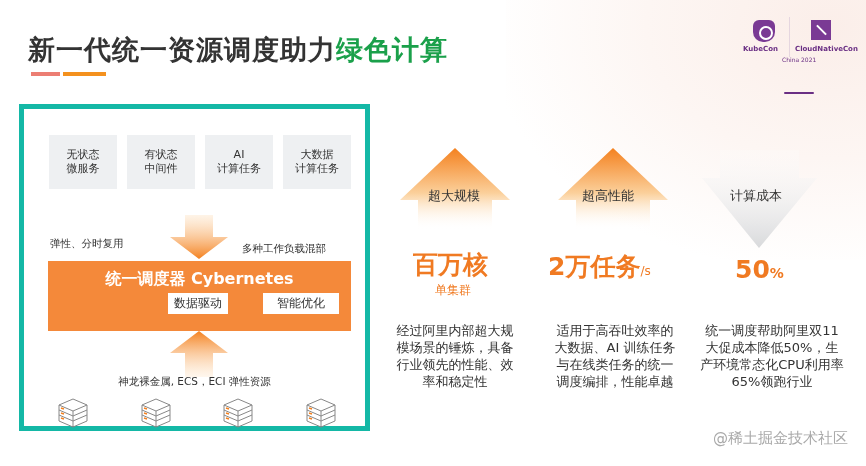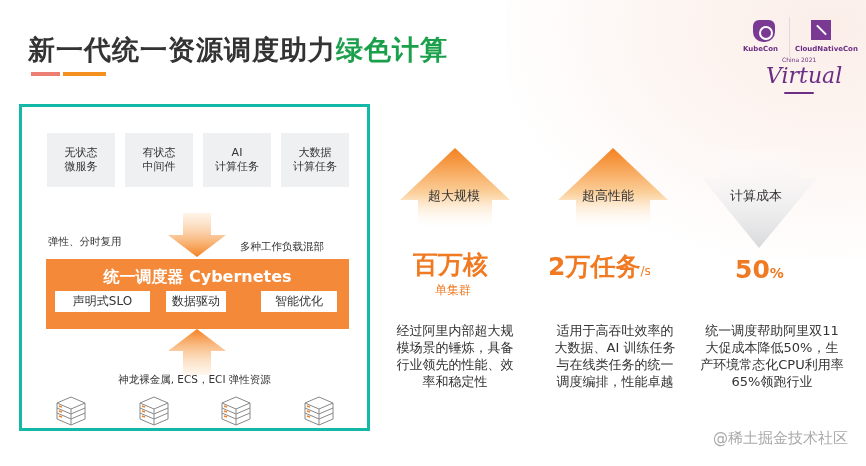--- a/index.html
+++ b/index.html
@@ -32,21 +32,21 @@
   .logo .cncf { position: absolute; left: 71px; top: 5px; width: 20px; height: 20px; background: #7a3a94; }
   .logo .cncf::after { content: ""; position: absolute; left: 4px; top: 9px; width: 13px; height: 2px; background: #fff; transform: rotate(45deg); }
   .logo .kname { position: absolute; left: 3px; top: 30px; font-size: 7px; font-weight: bold; color: #6a2f84; }
   .logo .cname { position: absolute; left: 55px; top: 30px; font-size: 7px; font-weight: bold; color: #6a2f84; }
   .logo .china { position: absolute; left: 42px; top: 41px; font-size: 6px; color: #6a2f84; }
   .logo .virtual { position: absolute; left: 26px; top: 48px; font-family: "DejaVu Serif", serif; font-style: italic; font-size: 22px; color: #6a2f84; }
   .logo .underline { position: absolute; left: 44px; top: 77px; width: 30px; height: 2px; background: #6a2f84; border-radius: 2px; }
 
   .left-panel {
     position: absolute; left: 19px; top: 104px; width: 351px; height: 327px;
-    background: #fff; border: 3px solid #14b8a6;
+    background: #fff; border: 5px solid #14b8a6;
   }
   .wl { position: absolute; top: 26px; width: 68px; height: 54px; background: #eef0f2;
         display: flex; flex-direction: column; align-items: center; justify-content: center;
         font-size: 11px; line-height: 14px; color: #333; text-align: center; }
   .arrow-down-small { position: absolute; left: 146px; top: 106px; width: 58px; height: 44px; }
   .side-label { position: absolute; font-size: 10.5px; color: #333; white-space: nowrap; }
   .sched { position: absolute; left: 24px; top: 152px; width: 303px; height: 70px; background: #f4893a; }
   .sched-title { position: absolute; left: 0; right: 0; top: 8px; text-align: center; color: #fff; font-weight: bold; font-size: 16px; }
   .feat { position: absolute; top: 32px; height: 21px; background: #fff; color: #333; font-size: 12px;
           display: flex; align-items: center; justify-content: center; }
@@ -72,21 +72,20 @@
 <div class="title-bar1"></div>
 <div class="title-bar2"></div>
 
 <div class="logo">
   <div class="kube"></div>
   <div class="sep"></div>
   <div class="cncf"></div>
   <div class="kname">KubeCon</div>
   <div class="cname">CloudNativeCon</div>
   <div class="china">China 2021</div>
-  <div class="virtual">Virtual</div>
   <div class="underline"></div>
 </div>
 
 <div class="left-panel">
   <div class="wl" style="left:25px">
     <span>无状态</span>
     <span>微服务</span>
   </div>
   <div class="wl" style="left:103px">
     <span>有状态</span>
@@ -109,21 +108,20 @@
       </linearGradient>
     </defs>
     <polygon points="15,0 43,0 43,22 58,22 29,44 0,22 15,22" fill="url(#gd)"></polygon>
   </svg>
 
   <div class="side-label" style="left:26px; top:128px">弹性、分时复用</div>
   <div class="side-label" style="left:218px; top:133px">多种工作负载混部</div>
 
   <div class="sched">
     <div class="sched-title">统一调度器 Cybernetes</div>
-    <div class="feat" style="left:9px; width:95px">声明式SLO</div>
     <div class="feat" style="left:120px; width:60px">数据驱动</div>
     <div class="feat" style="left:215px; width:76px">智能优化</div>
   </div>
 
   <svg class="arrow-up-small" viewBox="0 0 58 46">
     <defs>
       <linearGradient id="gu" x1="0" y1="0" x2="0" y2="1">
         <stop offset="0" stop-color="#f4811f"></stop>
         <stop offset="1" stop-color="#fde3c4" stop-opacity="0.3"></stop>
       </linearGradient>

